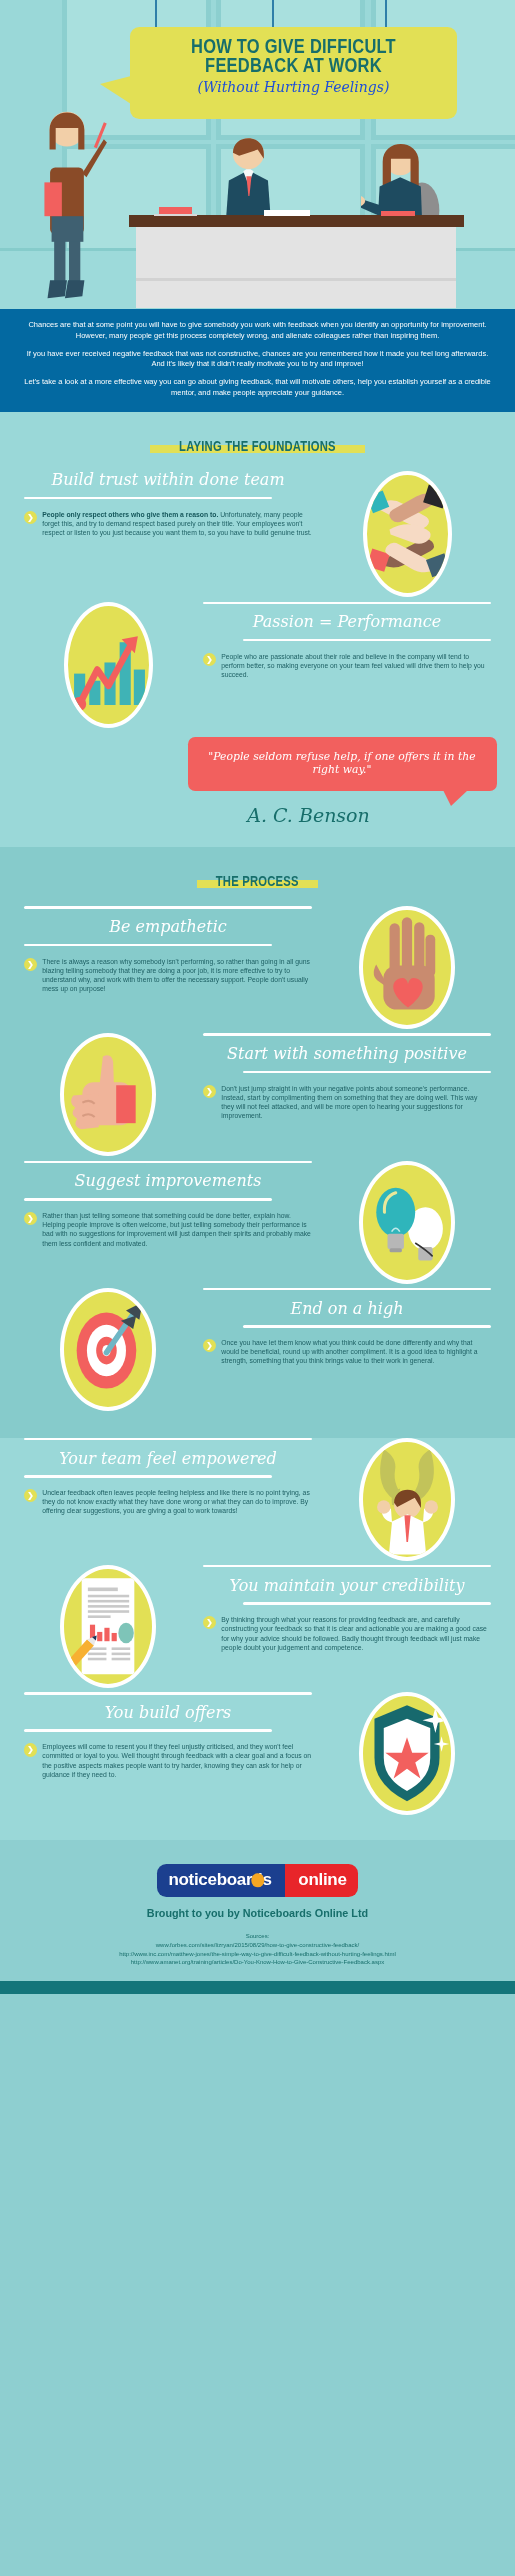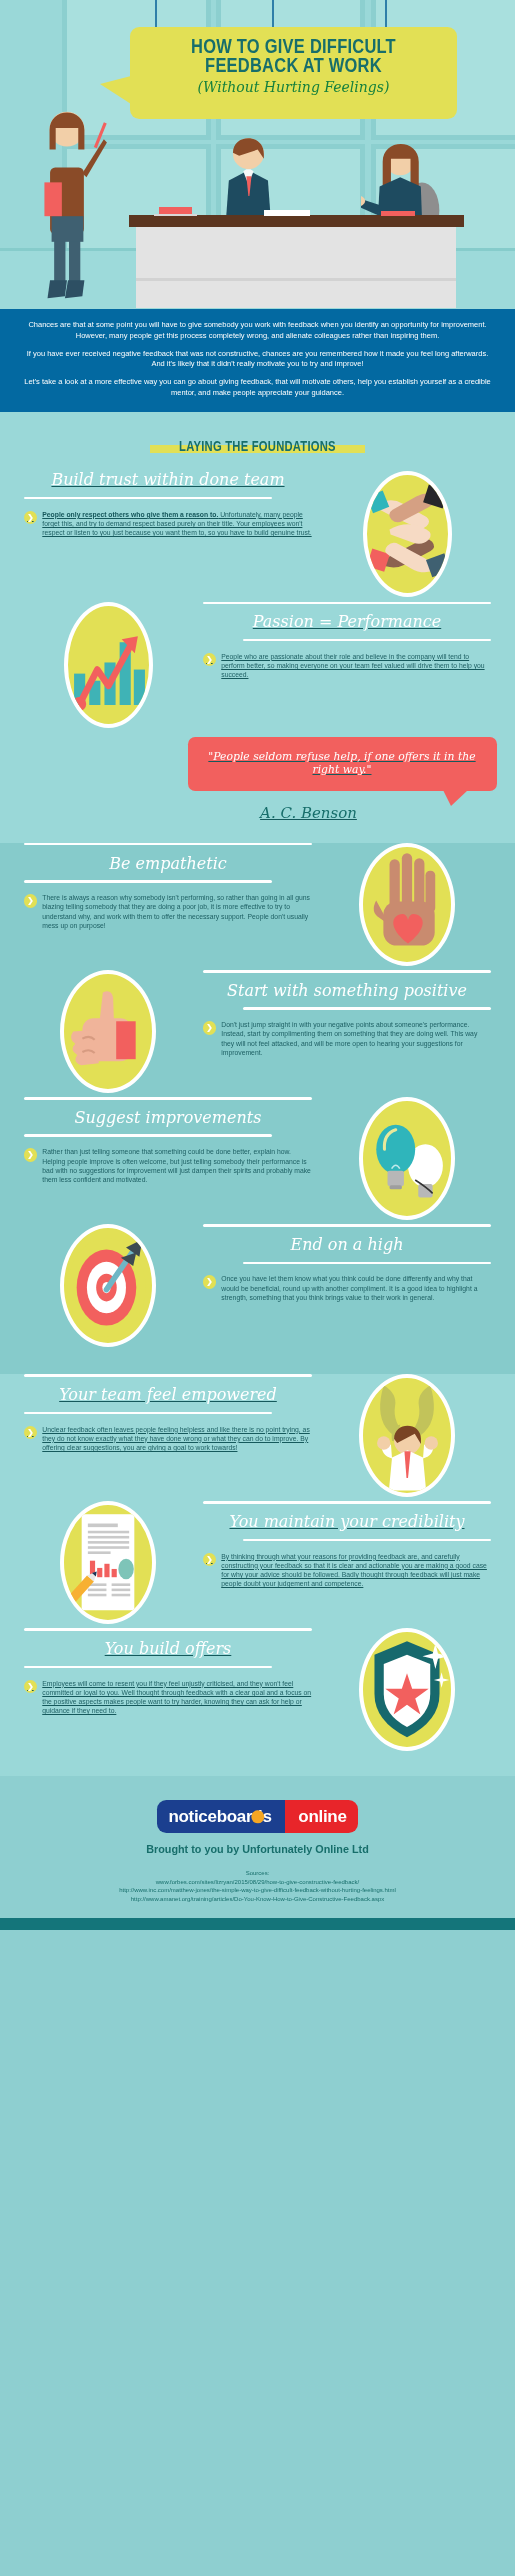--- a/index.html
+++ b/index.html
@@ -52,21 +52,21 @@
     font-weight: bold;
     font-size: 20.6px;
     line-height: 0.92;
     letter-spacing: 0.3px;
     padding-top: 9.8px;
     transform: scaleX(0.80);
     font-stretch: condensed;
   }
   .hero-sub {
     text-align: center;
-    color: #15803d;
+    color: #1d4ed8;
     font-size: 14px;
     font-family: "DejaVu Serif", serif;
     font-style: italic;
     margin-top: 4.1px;
   }
 
   
   .person { position: absolute; z-index: 4; }
 
   
@@ -79,21 +79,21 @@
   .intro p {
     font-size: 7.5px;
     line-height: 1.42;
     margin-bottom: 7.2px;
     max-width: 484px;
     margin-left: auto; margin-right: auto;
   }
   .intro p:last-child { margin-bottom: 0; }
 
   
-  .band-light { background: #9ad8d8; text-decoration: underline; }
+  .band-light { background: #9ad8d8; }
   .band-mid   { background: #86cbcb; }
 
   .section-heading {
     text-align: center;
     padding: 26px 0 17.5px 0;
     position: relative;
   }
   .section-heading .hl {
     display: inline-block;
     position: relative;
@@ -192,21 +192,21 @@
     width: 0; height: 0;
     border-left: 8.2px solid transparent;
     border-right: 17.5px solid transparent;
     border-top: 16.5px solid #f2605e;
   }
   .quote-author {
     text-align: center;
     color: #176e6b;
     font-family: "DejaVu Serif", serif;
     font-style: italic;
-    font-size: 15px;
+    font-size: 19px;
     margin-top: 13.4px;
     padding-right: 67px;
   }
 
   
   .oval {
     width: 89px; height: 126px;
     border-radius: 50%;
     background: #e2e055;
     border: 4.1px solid #ffffff;
@@ -418,20 +418,23 @@
 
     <div class="quote-wrap">
       <div class="quote-inner">
         <div class="quote-bubble">"People seldom refuse help, if one offers it in the right way."</div>
         <div class="quote-author">A. C. Benson</div>
       </div>
     </div>
   </section>
 
   <section class="band-mid">
+    <div class="section-heading">
+      <span class="hl"><span class="txt">THE PROCESS</span></span>
+    </div>
 
     <div class="row">
       <div class="col-text">
         <div class="rule top"></div>
         <div class="script-title">Be empathetic</div>
         <div class="rule mid"></div>
         <div class="bullet">
           <span class="chev">❯</span>
           <div class="body">There is always a reason why somebody isn't performing, so rather than going in all guns blazing telling somebody that they are doing a poor job, it is more effective to try to understand why, and work with them to offer the necessary support. People don't usually mess up on purpose!</div>
         </div>
@@ -626,21 +629,21 @@
     </div>
     <div style="height:20.6px;"></div>
   </section>
 
   <footer class="footer">
     <div class="logo">
       <span class="logo-l">noticeboards</span>
       <span class="logo-dot"></span>
       <span class="logo-r">online</span>
     </div>
-    <div class="brought">Brought to you by Unfortunately Online Ltd</div>
+    <div class="brought">Brought to you by Noticeboards Online Ltd</div>
     <div class="sources">
       <div>Sources:</div>
       <div>www.forbes.com/sites/lizryan/2015/08/29/how-to-give-constructive-feedback/</div>
       <div>http://www.inc.com/matthew-jones/the-simple-way-to-give-difficult-feedback-without-hurting-feelings.html</div>
       <div>http://www.amanet.org/training/articles/Do-You-Know-How-to-Give-Constructive-Feedback.aspx</div>
     </div>
   </footer>
   <div class="footer-bar"></div>
 
 </div>

